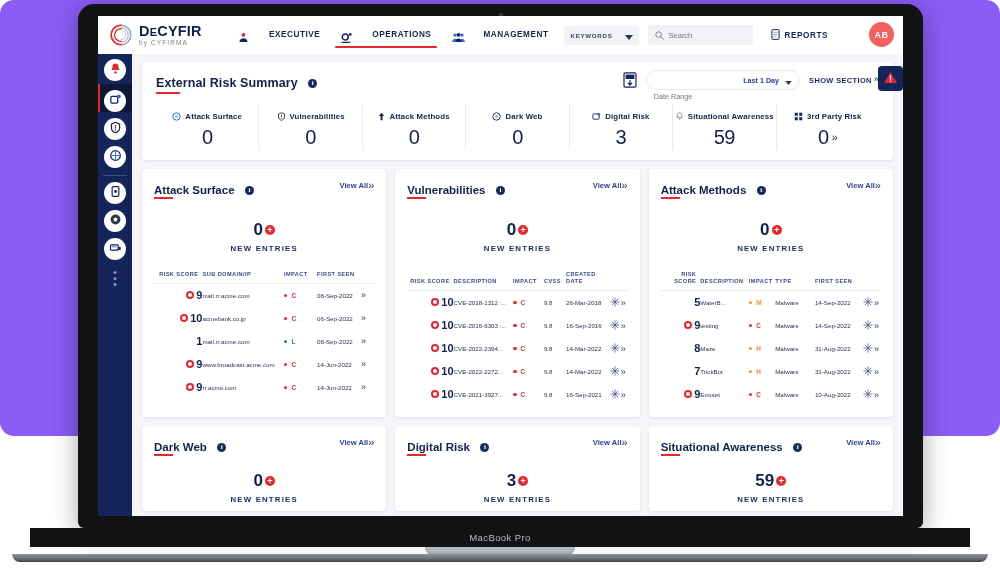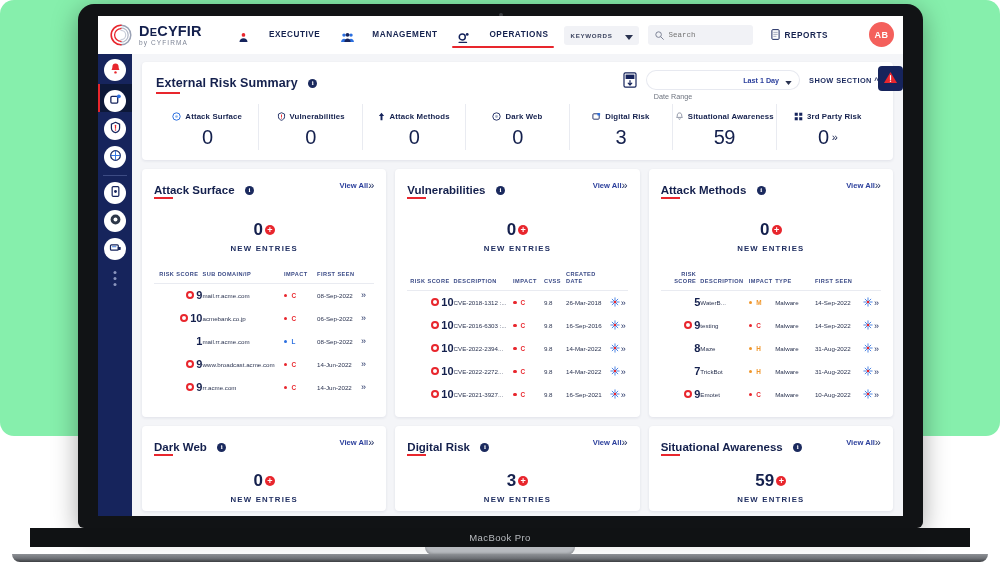--- a/index.html
+++ b/index.html
@@ -2,21 +2,21 @@
 <html><head>
 <meta charset="utf-8">
 <style>
   * { box-sizing: border-box; margin: 0; padding: 0; }
   html, body {
     width: 1000px; height: 584px;
     background: #ffffff;
     font-family: "Liberation Sans", sans-serif;
     overflow: hidden;
   }
-  #stage { position: relative; width: 1000px; height: 436px; background:#86efac;border-radius:14px; }
+  #stage { position: relative; width: 1000px; height: 436px; background:#8b5cf6;border-radius:14px; }
 
   
   .laptop-lid {
     position: absolute; left: 78px; top: 4px; width: 845px; height: 524px;
     background: #111315;
     border-radius: 16px 16px 6px 6px;
     box-shadow: 0 6px 26px rgba(0,0,0,.35);
   }
   .lid-cam {
     position:absolute; left:50%; top:9px; transform:translateX(-50%);
@@ -76,21 +76,21 @@
     margin-left:14px; background:#f1f2f6; border-radius:3px;
     height:19px; display:flex; align-items:center; padding:0 6px; gap:12px; cursor:pointer;
   }
   .kwbox .lbl { font-size:6.2px; letter-spacing:.7px; color:#3d4560; font-weight:700;}
   .searchbox {
     margin-left:9px; background:#f1f2f6; border-radius:3px;
     height:20px; width:105px; display:flex; align-items:center; padding:0 7px; gap:5px;
   }
   .searchbox input {
     border:none; background:transparent; outline:none;
-    font-size:7.5px; color:#8d93a4; font-family:Liberation Mono, monospace; width:100%;
+    font-size:7.5px; color:#8d93a4; font-family:Liberation Sans, sans-serif; width:100%;
   }
   .reports { margin-left:18px; display:flex; align-items:center; gap:5px; cursor:pointer;}
   .reports .lbl { font-size:8.2px; font-weight:700; color:#15224f; letter-spacing:.55px;}
   .avatar {
     position:absolute; right:9px; top:6px; width:25px; height:25px; border-radius:50%;
     background:#f4605c; color:#fff; font-size:9px; font-weight:700;
     display:flex; align-items:center; justify-content:center; letter-spacing:.4px; cursor:pointer;
   }
 
   
@@ -222,42 +222,42 @@
       <div class="navitems">
         <div class="navitem">
           <span class="navicon">
             <svg viewBox="0 0 12 12" width="11" height="11">
                 <circle cx="6" cy="3.2" r="2" fill="#e8262d"></circle>
                 <path d="M1.6 11c0-2.6 2-4.3 4.4-4.3S10.4 8.4 10.4 11z" fill="#16245c"></path>
               </svg>
           </span>
           <span class="lbl">EXECUTIVE</span>
         </div>
+        <div class="navitem active">
+          <span class="navicon">
+            <svg viewBox="0 0 13 12" width="12" height="11">
+                <circle cx="4.6" cy="5.4" r="3.3" fill="none" stroke="#16245c" stroke-width="1.6"></circle>
+                <circle cx="10" cy="2.6" r="1.5" fill="#16245c"></circle>
+                <path d="M1.2 11.4h8" stroke="#16245c" stroke-width="1.5" stroke-linecap="round"></path>
+              </svg>
+          </span>
+          <span class="lbl">OPERATIONS</span>
+        </div>
         <div class="navitem">
           <span class="navicon">
             <svg viewBox="0 0 14 12" width="13" height="11">
                 <circle cx="3.2" cy="3.4" r="1.9" fill="#2b6fe0"></circle>
                 <circle cx="10.8" cy="3.4" r="1.9" fill="#2b6fe0"></circle>
                 <circle cx="7" cy="3.1" r="2.1" fill="#16245c"></circle>
                 <path d="M0 11c0-2.2 1.5-3.6 3.2-3.6S6.4 8.8 6.4 11z" fill="#2b6fe0"></path>
                 <path d="M7.6 11c0-2.2 1.5-3.6 3.2-3.6S14 8.8 14 11z" fill="#2b6fe0"></path>
                 <path d="M3.6 11c0-2.4 1.6-3.9 3.4-3.9s3.4 1.5 3.4 3.9z" fill="#16245c"></path>
               </svg>
           </span>
           <span class="lbl">MANAGEMENT</span>
-        </div>
-        <div class="navitem active">
-          <span class="navicon">
-            <svg viewBox="0 0 13 12" width="12" height="11">
-                <circle cx="4.6" cy="5.4" r="3.3" fill="none" stroke="#16245c" stroke-width="1.6"></circle>
-                <circle cx="10" cy="2.6" r="1.5" fill="#16245c"></circle>
-                <path d="M1.2 11.4h8" stroke="#16245c" stroke-width="1.5" stroke-linecap="round"></path>
-              </svg>
-          </span>
-          <span class="lbl">OPERATIONS</span>
         </div>
       </div>
 
       <div class="kwbox">
         <span class="lbl">KEYWORDS</span>
         <span>
           <svg viewBox="0 0 8 5" width="8" height="5">
               <path d="M0 0h8L4 5z" fill="#2a3350"></path>
             </svg>
         </span>

